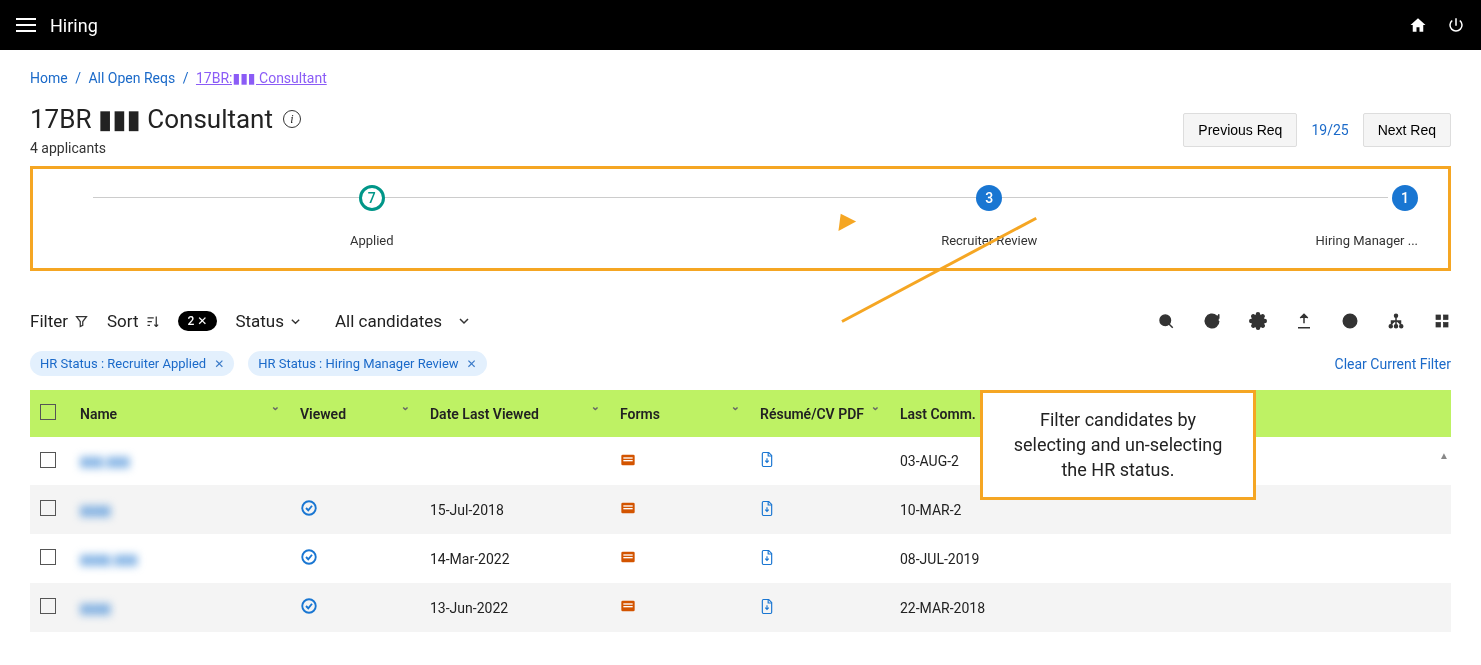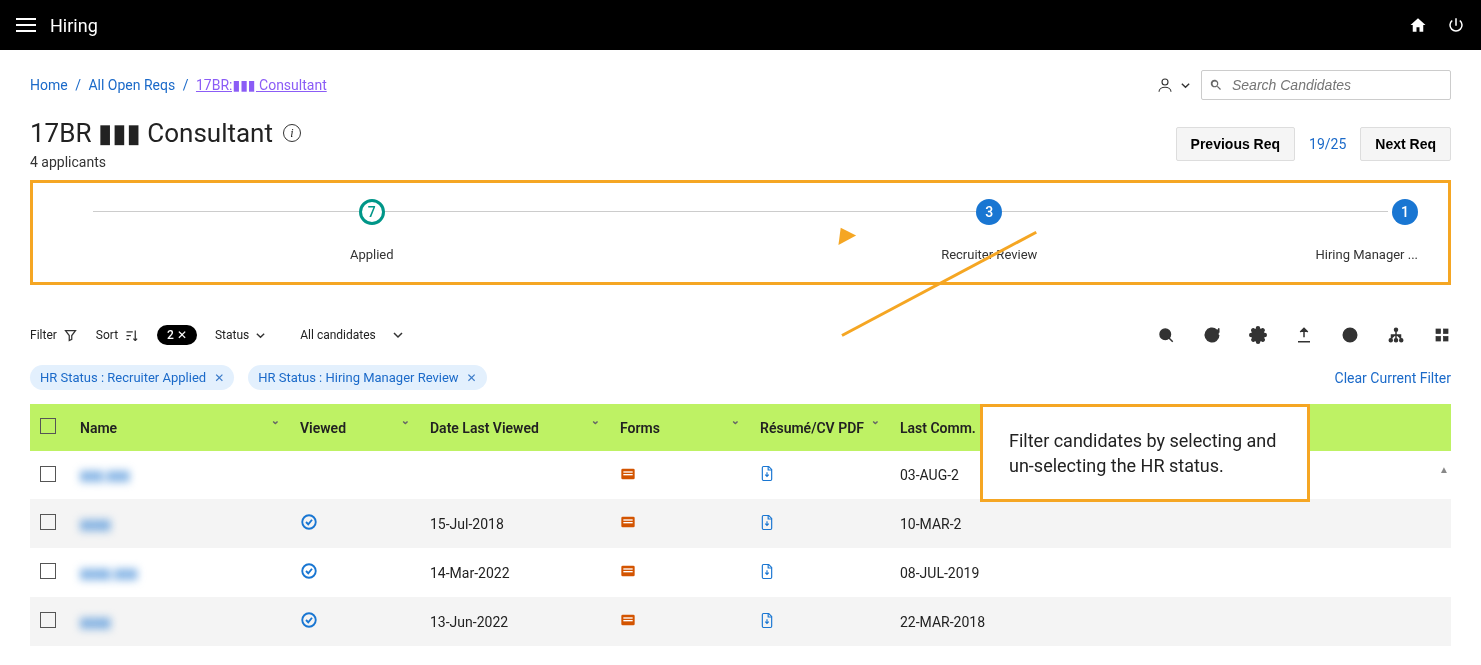--- a/index.html
+++ b/index.html
@@ -23,35 +23,35 @@
   .user-drop { display: flex; align-items: center; gap: 6px; cursor: pointer; }
   .search-box { position: relative; width: 250px; }
   .search-box input { width: 100%; padding: 6px 10px 6px 30px; border: 1px solid #ccc; border-radius: 2px; font-size: 14px; font-style: italic; color: #666; }
   .search-box svg { position: absolute; left: 8px; top: 50%; transform: translateY(-50%); width: 14px; height: 14px; fill: #666; }
   
   .title-row { margin-top: 18px; display: flex; align-items: center; }
   .page-title { font-size: 26px; font-weight: 400; display: flex; align-items: center; gap: 10px; }
   .info-circle { border: 1.5px solid #333; border-radius: 50%; width: 18px; height: 18px; display: inline-flex; align-items: center; justify-content: center; font-size: 12px; font-style: italic; font-family: Georgia, serif; }
   .sub-count { margin-top: 6px; font-size: 14px; color: #333; }
   .req-nav { margin-left: auto; display: flex; align-items: center; gap: 14px; }
-  .req-nav .btn { background: #f5f5f5; border: 1px solid #ddd; padding: 8px 14px; font-size: 14px; cursor: pointer; border-radius: 2px; font-weight: bold; }
+  .req-nav .btn { background: #f5f5f5; border: 1px solid #ddd; padding: 8px 14px; font-size: 14px; cursor: pointer; border-radius: 2px; }
   .req-nav .counter { color: #1b6ac9; font-size: 14px; }
   
   .pipeline-box { border: 3px solid #f5a623; margin-top: 10px; padding: 16px 30px 20px; display: flex; align-items: flex-start; position: relative; }
   .pipeline-track { position: absolute; top: 28px; left: 60px; right: 60px; height: 1px; background: #ccc; }
   .stage { flex: 1; text-align: center; position: relative; }
   .stage:first-child { text-align: left; flex: 0 0 80px; }
   .stage:last-child { text-align: right; flex: 0 0 120px; }
   .stage-circle { width: 26px; height: 26px; border-radius: 50%; display: inline-flex; align-items: center; justify-content: center; font-size: 14px; font-weight: 500; background: #fff; position: relative; z-index: 2; }
   .stage-circle.outline { border: 3px solid #009688; color: #009688; }
   .stage-circle.fill { background: #1976d2; color: #fff; }
   .stage-label { margin-top: 22px; font-size: 13px; color: #333; }
   
   .toolbar { margin-top: 40px; display: flex; align-items: center; gap: 18px; }
-  .tb-item { display: flex; align-items: center; gap: 6px; cursor: pointer; font-size: 12px; justify-content: center; }
+  .tb-item { display: flex; align-items: center; gap: 6px; cursor: pointer; font-size: 17px; justify-content: center; }
   .pill-dark { background: #000; color: #fff; border-radius: 12px; padding: 3px 10px; font-size: 12px; font-weight: 500; display: inline-flex; align-items: center; gap: 4px; }
   .tb-icons { margin-left: auto; display: flex; gap: 28px; }
   .tb-icons svg { width: 18px; height: 18px; fill: #333; stroke: #333; cursor: pointer; }
   
   .chips-row { margin-top: 20px; display: flex; align-items: center; gap: 14px; }
   .chip { background: #e3f0fd; color: #1b6ac9; padding: 5px 10px; border-radius: 14px; font-size: 13px; display: inline-flex; align-items: center; gap: 8px; }
   .chip .x { cursor: pointer; font-size: 12px; color: #3a7ac8;}
   .clear-link { margin-left: auto; color: #1b6ac9; cursor: pointer; font-size: 14px; }
   
   .table { width: 100%; border-collapse: collapse; margin-top: 14px; }
@@ -60,21 +60,21 @@
   .table tbody td { padding: 14px 10px; font-size: 14px; }
   .table tbody tr { background: #fff; }
   .table tbody tr.alt { background: #f4f4f4; }
   .blur { filter: blur(4px); color: #4a90d9; display: inline-block; }
   .check-circle { color: #1976d2; }
   .doc-icon { color: #d35400; }
   .pdf-icon { color: #1976d2; }
   .chkbox { width: 16px; height: 16px; border: 1.5px solid #555; display: inline-block; }
   .scroll-arrow { position: absolute; right: 2px; font-size: 10px; color: #888; }
   
-  .callout { position: absolute; border: 3px solid #f5a623; background: #fff; padding: 21px 26px; font-size: 18px; text-align: left; width: 330px; line-height: 1.4; }
+  .callout { position: absolute; border: 3px solid #f5a623; background: #fff; padding: 14px 26px; font-size: 18px; text-align: center; width: 276px; line-height: 1.4; }
   .arrow-line { position: absolute; border-top: 3px solid #f5a623; transform-origin: left center; }
   .arrow-head { position: absolute; width: 0; height: 0; border-left: 10px solid transparent; border-right: 10px solid transparent; border-bottom: 14px solid #f5a623; }
   
   .table-wrap { position: relative; }
 </style>
 </head>
 <body>
 
 <div class="topbar">
   <div class="hamburger">
@@ -95,37 +95,20 @@
 
 <div class="content-wrap">
 
   <div class="headerbar">
     <div class="breadcrumb">
       <a href="#">Home</a>
       <span class="sep">/</span>
       <a href="#">All Open Reqs</a>
       <span class="sep">/</span>
       <span class="cur">17BR:▮▮▮ Consultant</span>
-    </div>
-    <div class="headerbar-right">
-      <div class="user-drop">
-        <svg width="18" height="18" viewBox="0 0 24 24" fill="none" stroke="#333" stroke-width="1.5">
-            <circle cx="12" cy="8" r="4"></circle>
-            <path d="M4 21c0-4 4-6 8-6s8 2 8 6"></path>
-          </svg>
-        <svg width="11" height="11" viewBox="0 0 12 12">
-            <path d="M2 4l4 4 4-4" fill="none" stroke="#333" stroke-width="1.5"></path>
-          </svg>
-      </div>
-      <div class="search-box">
-        <svg viewBox="0 0 24 24">
-            <path d="M15.5 14h-.79l-.28-.27a6.5 6.5 0 1 0-.7.7l.27.28v.79l5 4.99L20.49 19l-4.99-5zM10 14a4 4 0 1 1 0-8 4 4 0 0 1 0 8z"></path>
-          </svg>
-        <input type="text" placeholder="Search Candidates" style="">
-      </div>
     </div>
   </div>
 
   <div class="title-row">
     <div>
       <div class="page-title">
         <span>17BR ▮▮▮ Consultant</span>
         <span class="info-circle">i</span>
       </div>
       <div class="sub-count">4 applicants</div>

